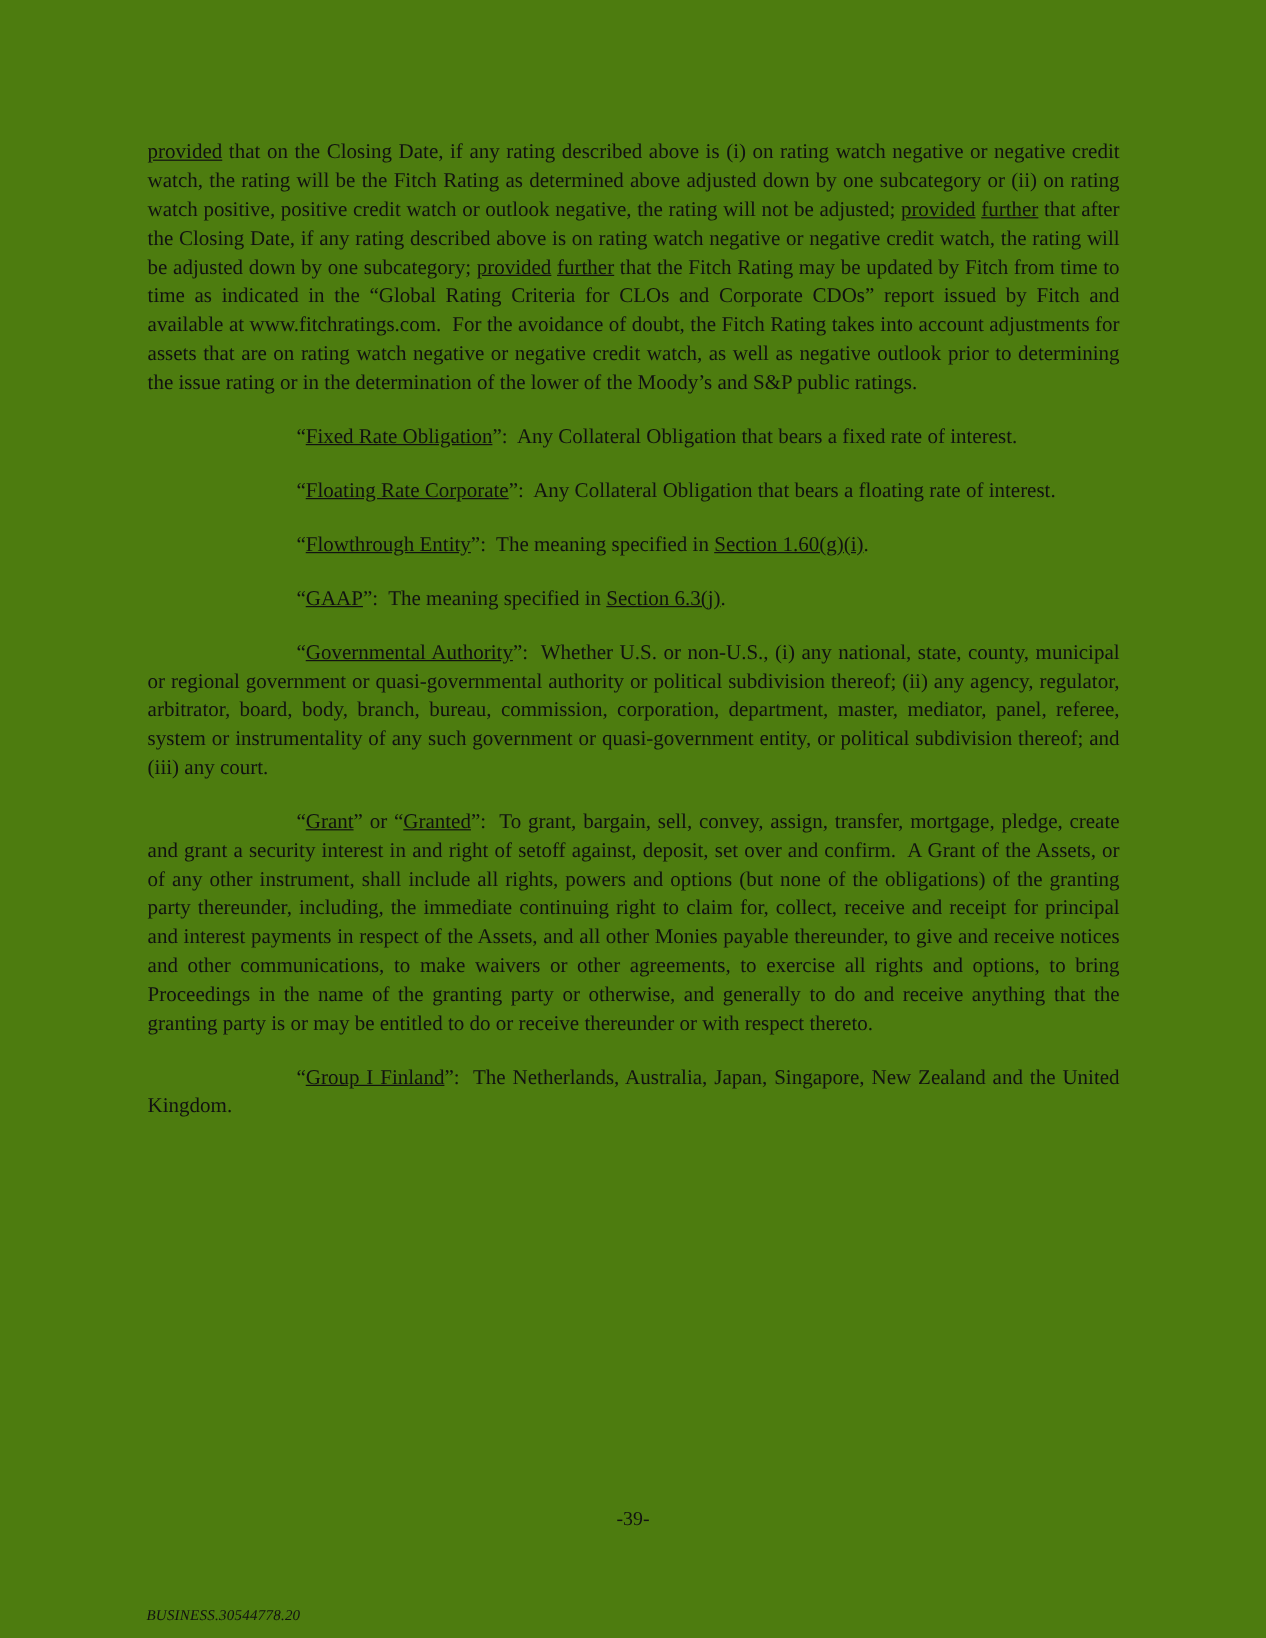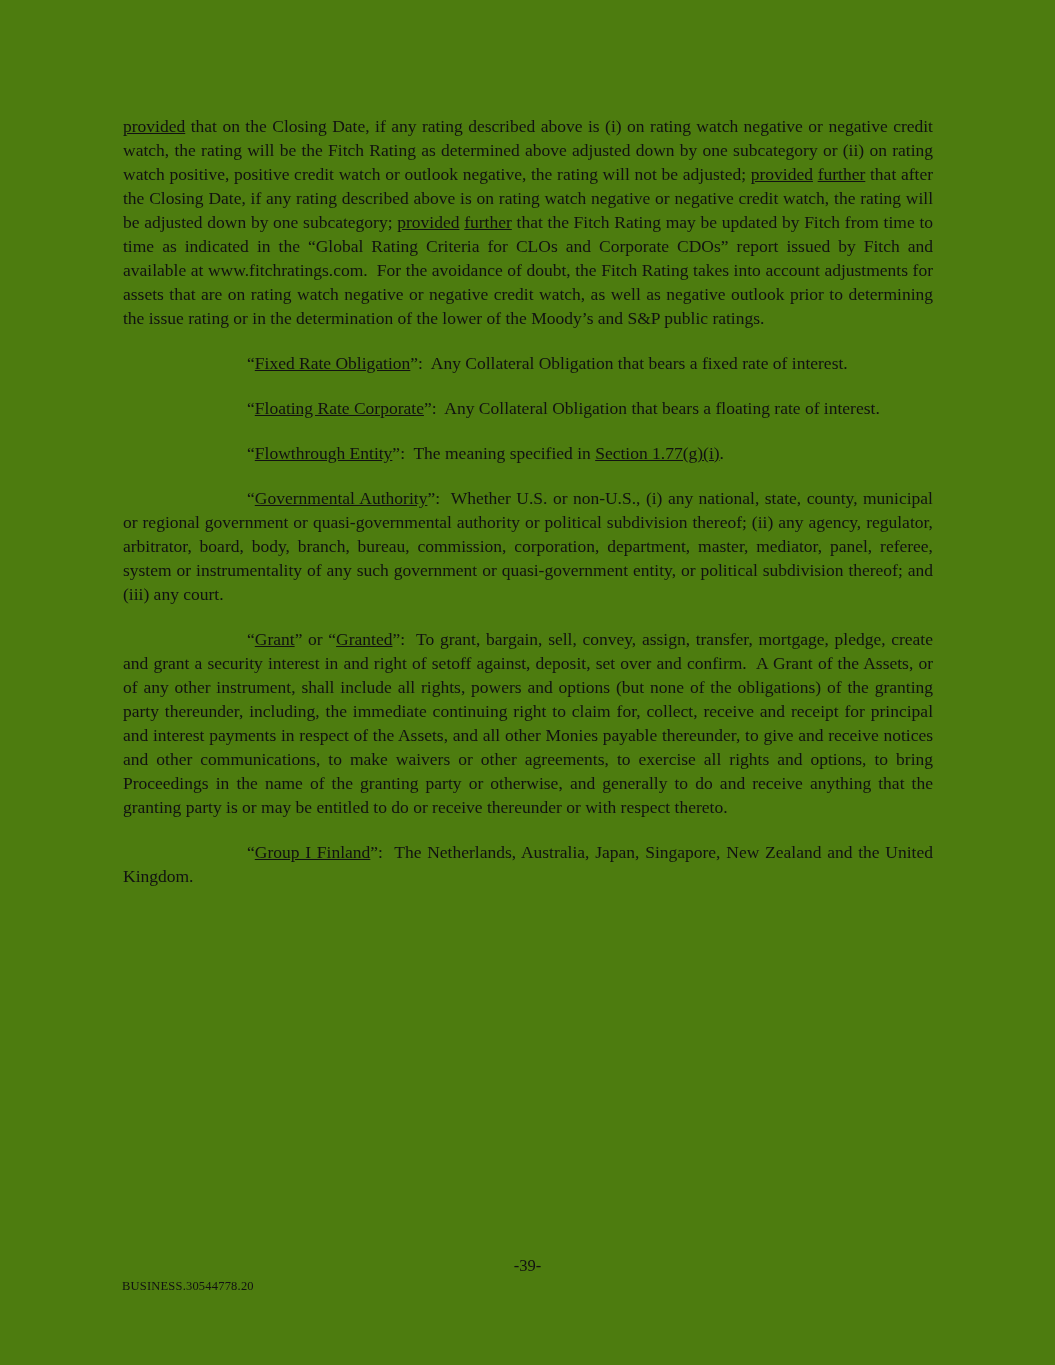--- a/index.html
+++ b/index.html
@@ -41,36 +41,38 @@
     left: 0;
     right: 0;
     top: 1256px;
     text-align: center;
     font-size: 16.5px;
     line-height: 20px;
   }
   .footer-docid {
     position: absolute;
     left: 122px;
-    top: 1278px;
+    top: 1338px;
     font-size: 12.5px;
     line-height: 16px;
     letter-spacing: 0.2px;
+    font-style: italic;
   }
 </style>
 </head>
 <body>
 
 <div class="page">
 
   <div class="doc-body">
       <p class="para"><span class="u">provided</span><span> that on the Closing Date, if any rating described above is (i) on rating watch negative or negative credit watch, the rating will be the Fitch Rating as determined above adjusted down by one subcategory or (ii) on rating watch positive, positive credit watch or outlook negative, the rating will not be adjusted; </span><span class="u">provided</span><span> </span><span class="u">further</span><span> that after the Closing Date, if any rating described above is on rating watch negative or negative credit watch, the rating will be adjusted down by one subcategory; </span><span class="u">provided</span><span> </span><span class="u">further</span><span> that the Fitch Rating may be updated by Fitch from time to time as indicated in the “Global Rating Criteria for CLOs and Corporate CDOs” report issued by Fitch and available at www.fitchratings.com.&nbsp; For the avoidance of doubt, the Fitch Rating takes into account adjustments for assets that are on rating watch negative or negative credit watch, as well as negative outlook prior to determining the issue rating or in the determination of the lower of the Moody’s and S&amp;P public ratings.</span></p>
       <p class="para indent"><span>“</span><span class="u">Fixed Rate Obligation</span><span>”:&nbsp; Any Collateral Obligation that bears a fixed rate of interest.</span></p>
       <p class="para indent"><span>“</span><span class="u">Floating Rate Corporate</span><span>”:&nbsp; Any Collateral Obligation that bears a floating rate of interest.</span></p>
-      <p class="para indent"><span>“</span><span class="u">Flowthrough Entity</span><span>”:&nbsp; The meaning specified in </span><span class="u">Section 1.77(g)(i)</span><span>.</span></p>
+      <p class="para indent"><span>“</span><span class="u">Flowthrough Entity</span><span>”:&nbsp; The meaning specified in </span><span class="u">Section 1.60(g)(i)</span><span>.</span></p>
+      <p class="para indent"><span>“</span><span class="u">GAAP</span><span>”:&nbsp; The meaning specified in </span><span class="u">Section 6.3(j)</span><span>.</span></p>
       <p class="para indent"><span>“</span><span class="u">Governmental Authority</span><span>”:&nbsp; Whether U.S. or non-U.S., (i) any national, state, county, municipal or regional government or quasi-governmental authority or political subdivision thereof; (ii) any agency, regulator, arbitrator, board, body, branch, bureau, commission, corporation, department, master, mediator, panel, referee, system or instrumentality of any such government or quasi-government entity, or political subdivision thereof; and (iii) any court.</span></p>
       <p class="para indent"><span>“</span><span class="u">Grant</span><span>” or “</span><span class="u">Granted</span><span>”:&nbsp; To grant, bargain, sell, convey, assign, transfer, mortgage, pledge, create and grant a security interest in and right of setoff against, deposit, set over and confirm.&nbsp; A Grant of the Assets, or of any other instrument, shall include all rights, powers and options (but none of the obligations) of the granting party thereunder, including, the immediate continuing right to claim for, collect, receive and receipt for principal and interest payments in respect of the Assets, and all other Monies payable thereunder, to give and receive notices and other communications, to make waivers or other agreements, to exercise all rights and options, to bring Proceedings in the name of the granting party or otherwise, and generally to do and receive anything that the granting party is or may be entitled to do or receive thereunder or with respect thereto.</span></p>
       <p class="para indent"><span>“</span><span class="u">Group I Finland</span><span>”:&nbsp; The Netherlands, Australia, Japan, Singapore, New Zealand and the United Kingdom.</span></p>
     </div>
 
   <div class="footer-pagenum">-39-</div>
 
   <div class="footer-docid">BUSINESS.30544778.20</div>
 
 </div>

